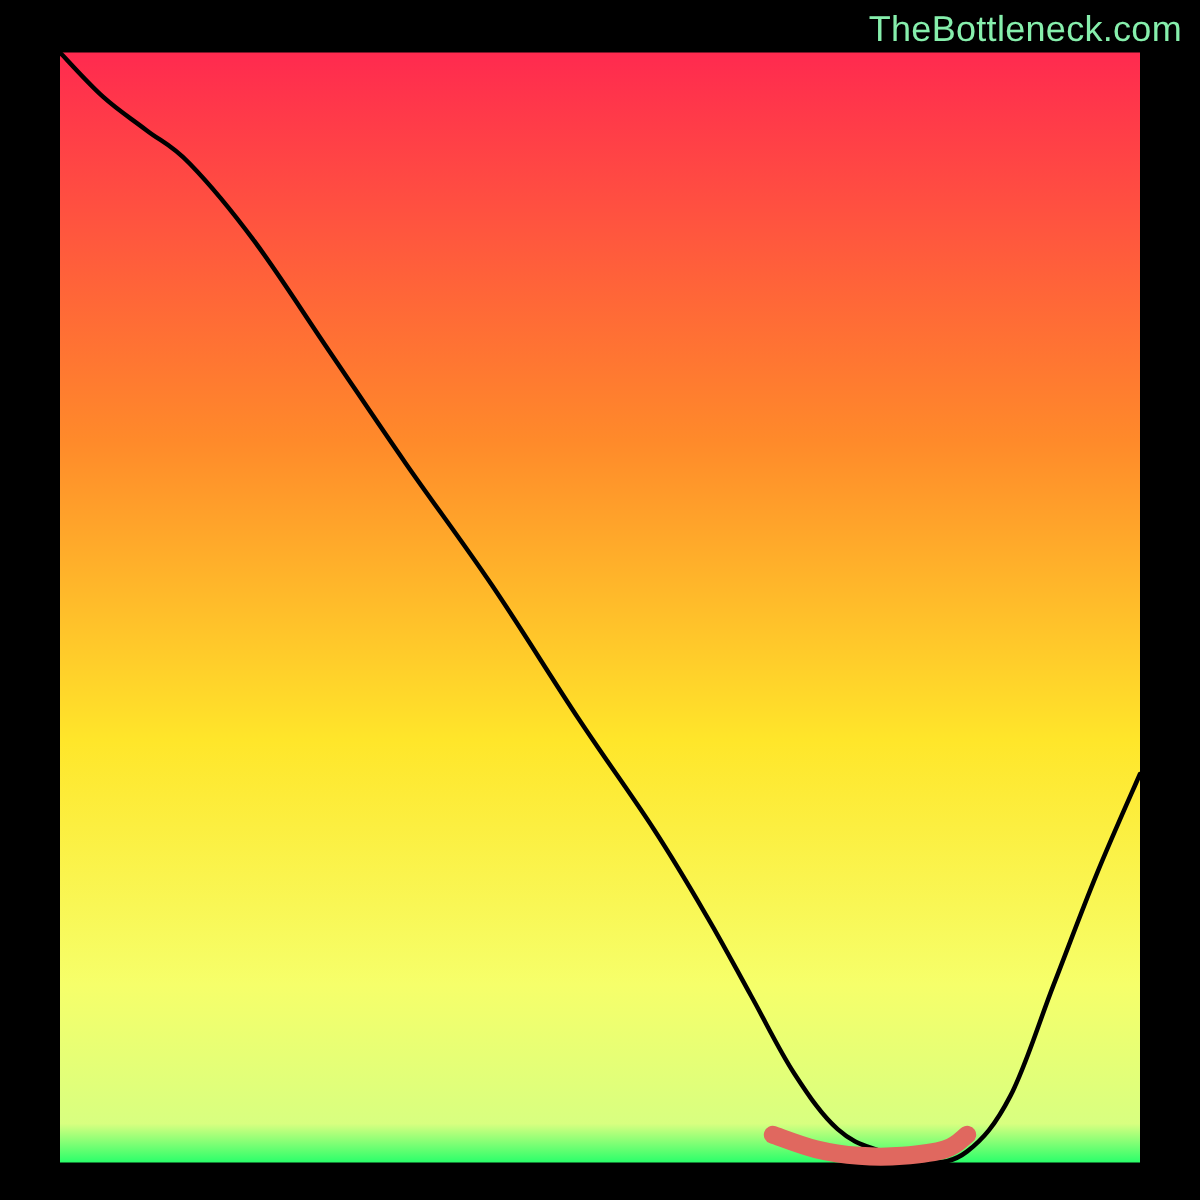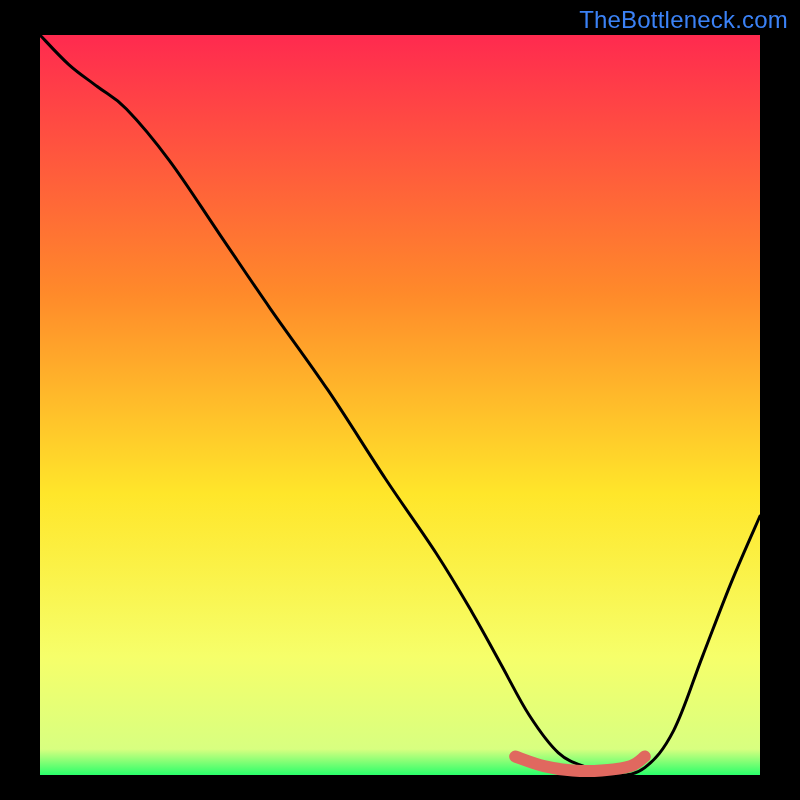--- a/index.html
+++ b/index.html
@@ -15,21 +15,21 @@
     position: absolute;
     top: 0;
     left: 0;
     width: 800px;
     height: 800px;
   }
   .watermark {
     position: absolute;
     top: 6px;
     right: 12px;
-    color: #3b82f6;
+    color: #86efac;
     font-size: 24px;
     font-weight: 500;
     letter-spacing: 0.2px;
   }
   svg.chart {
     position: absolute;
     top: 0;
     left: 0;
   }
 </style>

